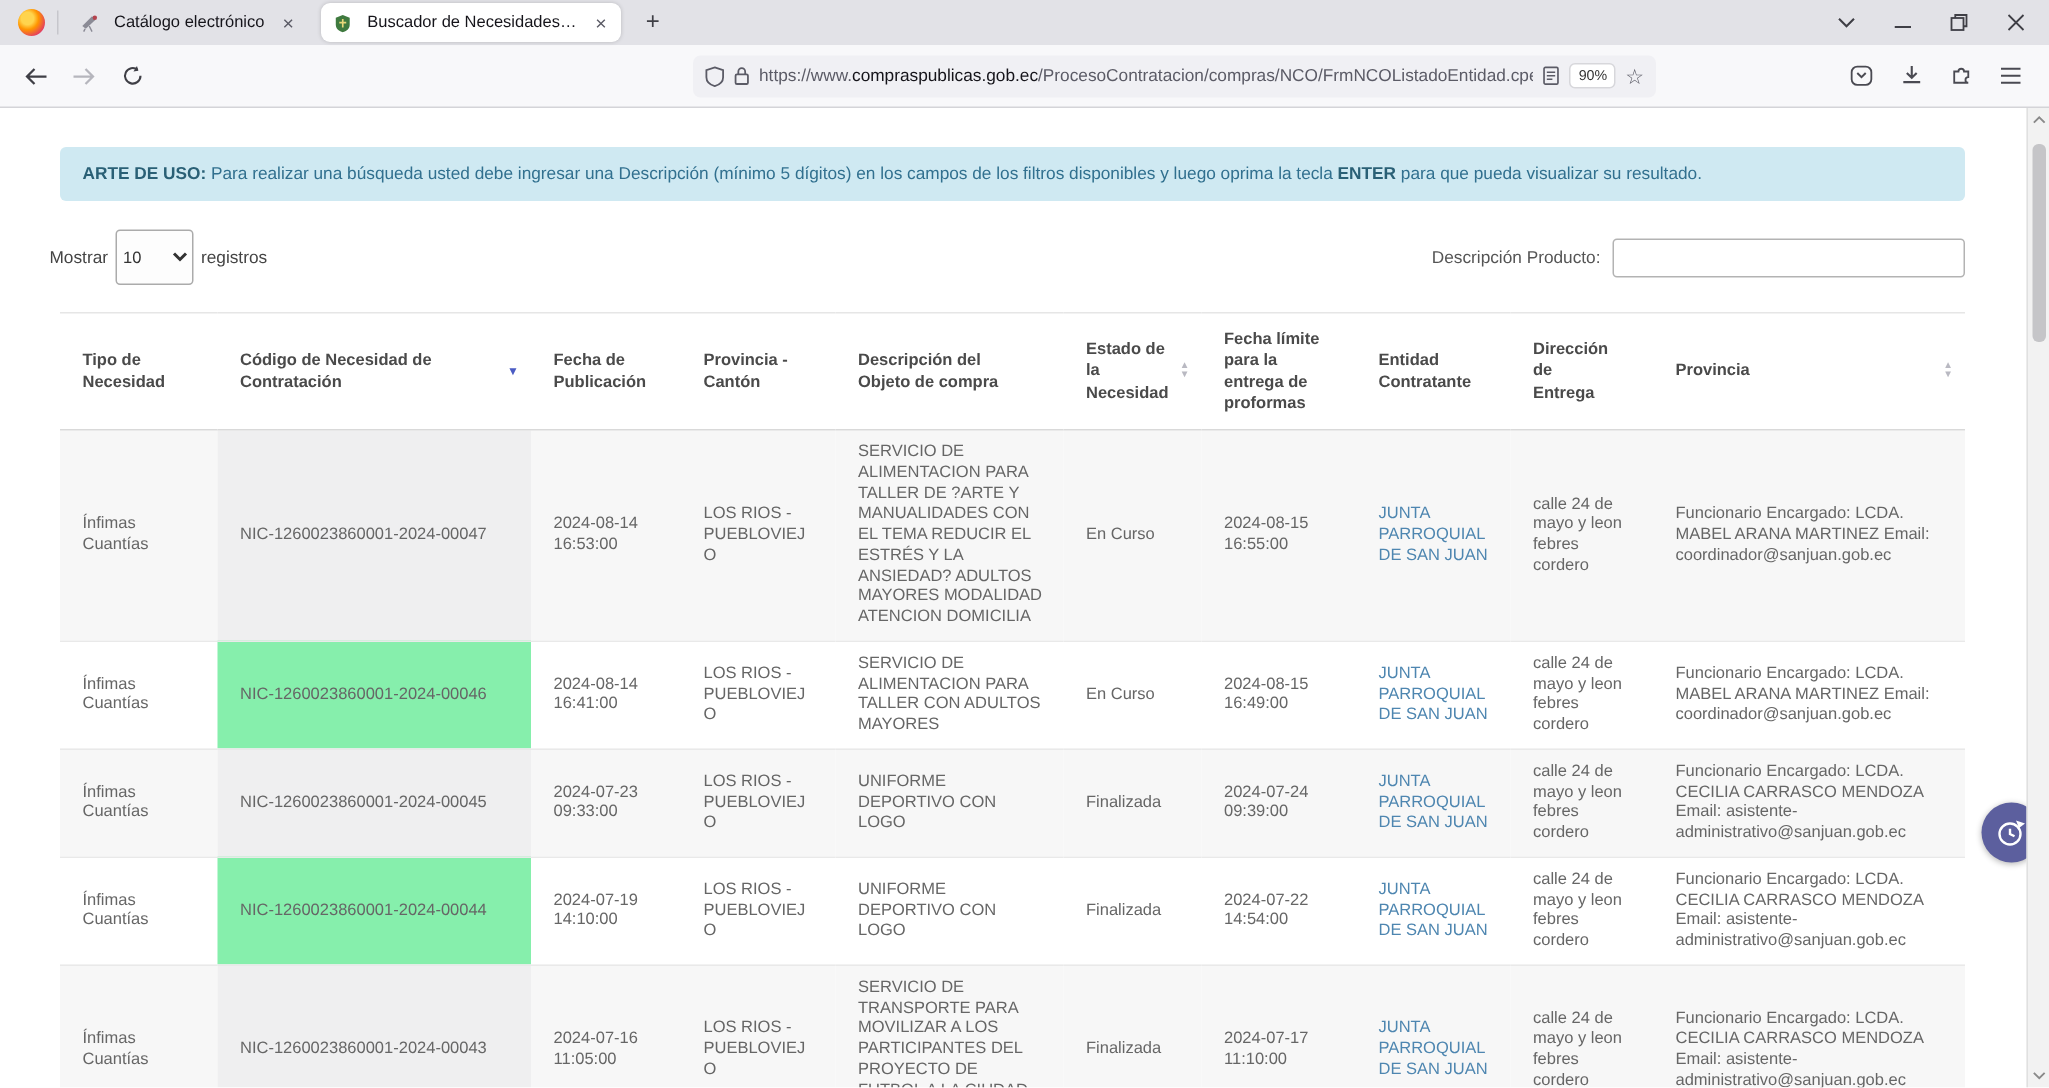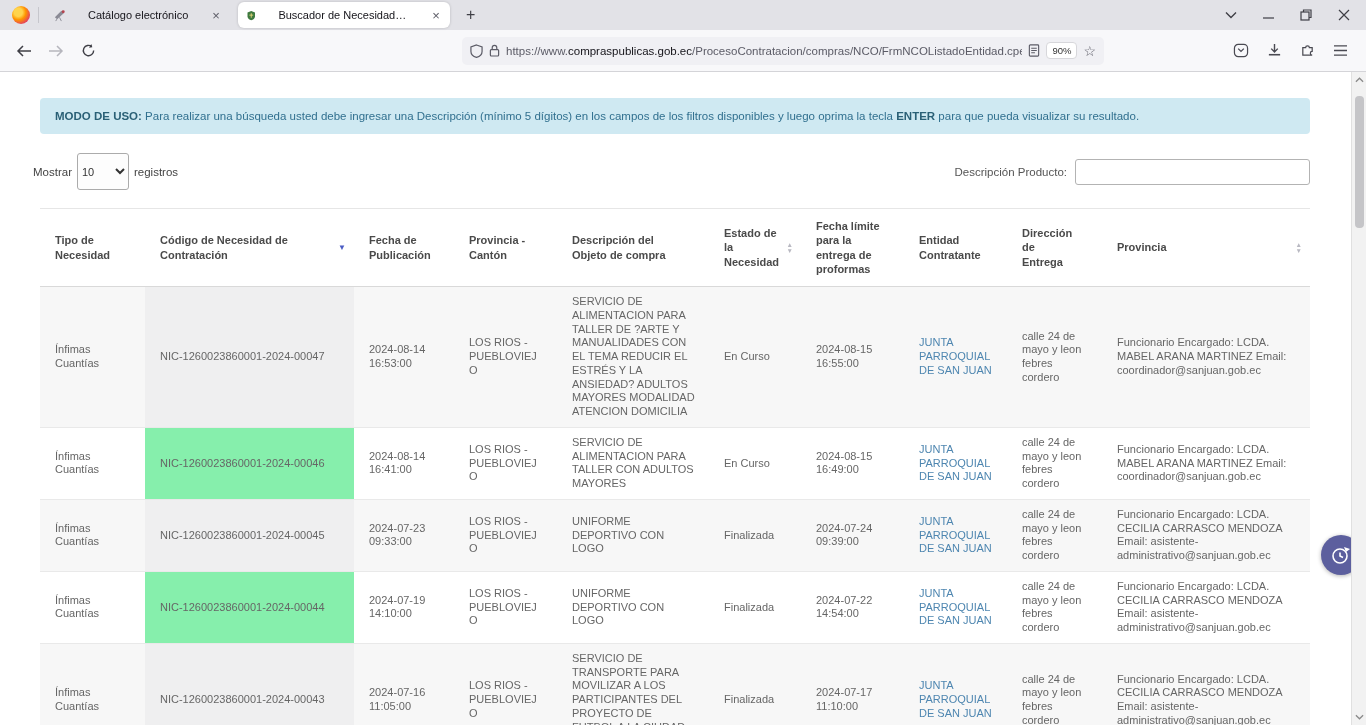--- a/index.html
+++ b/index.html
@@ -8,21 +8,21 @@
     width:1366px; height:725px; overflow:hidden; background:#fff;
     font-family:"Liberation Sans", sans-serif; position:relative;
   }
   
   .tabstrip {
     height:30px; background:#e2e2e7; display:flex; align-items:center; position:relative;
   }
   .ff-view { width:18px; height:18px; border-radius:50%; margin:0 8px 0 12px;
     background:radial-gradient(circle at 35% 35%, #ffd44d 0 25%, #ff9500 45%, #e4405f 75%, #b5007f 100%); }
   .strip-sep { width:1px; height:16px; background:#c6c6cc; margin-right:6px; }
-  .tab { display:flex; align-items:center; gap:22px; padding:0 8px; height:26px; max-width:212px; }
+  .tab { display:flex; align-items:center; gap:10px; padding:0 8px; height:26px; max-width:212px; }
   .tab.inactive { color:#15141a; }
   .tab.active { background:#fff; border-radius:6px; box-shadow:0 0 3px rgba(0,0,0,.18); margin-left:8px; }
   .tab-title { font-size:11px; color:#15141a; white-space:nowrap; overflow:hidden; text-overflow:ellipsis; max-width:140px; }
   .tab-close { font-size:13px; color:#5b5b66; padding:0 2px; cursor:default; line-height:1; }
   .newtab { font-size:16px; color:#3f3f46; margin-left:10px; padding:0 6px; }
   .strip-right { position:absolute; right:0; top:0; height:30px; display:flex; align-items:center; gap:26px; padding-right:16px; }
   .win-btn { color:#3f3f46; display:flex; align-items:center; justify-content:center; }
   .icon-svg { display:block; }
   .navbar {
     height:42px; background:#f8f8fa; border-bottom:1px solid #d4d4d8;
@@ -177,21 +177,21 @@
         <path d="M3 5 H6 A2 2 0 1 1 10 5 H13 V9 A2 2 0 1 0 13 13 H3 Z" fill="none" stroke="currentColor" stroke-width="1.3"></path>
       </svg>
     <svg class="icon-svg" width="15" height="13" viewBox="0 0 16 14">
         <path d="M1 2 H15 M1 7 H15 M1 12 H15" stroke="currentColor" stroke-width="1.5"></path>
       </svg>
   </div>
 </div>
 
 <div class="content">
   <div class="notice">
-    <b>MODO DE USO:</b><span> Para realizar una búsqueda usted debe ingresar una Descripción (mínimo 5 dígitos) en los campos de los filtros disponibles y luego oprima la tecla </span><b>ENTER</b><span> para que pueda visualizar su resultado.</span>
+    <b>ARTE DE USO:</b><span> Para realizar una búsqueda usted debe ingresar una Descripción (mínimo 5 dígitos) en los campos de los filtros disponibles y luego oprima la tecla </span><b>ENTER</b><span> para que pueda visualizar su resultado.</span>
   </div>
 
   <div class="controls">
     <span>Mostrar</span>
     <select>
       <option>10</option>
     </select>
     <span>registros</span>
     <div class="filter">
       <span>Descripción Producto:</span>

